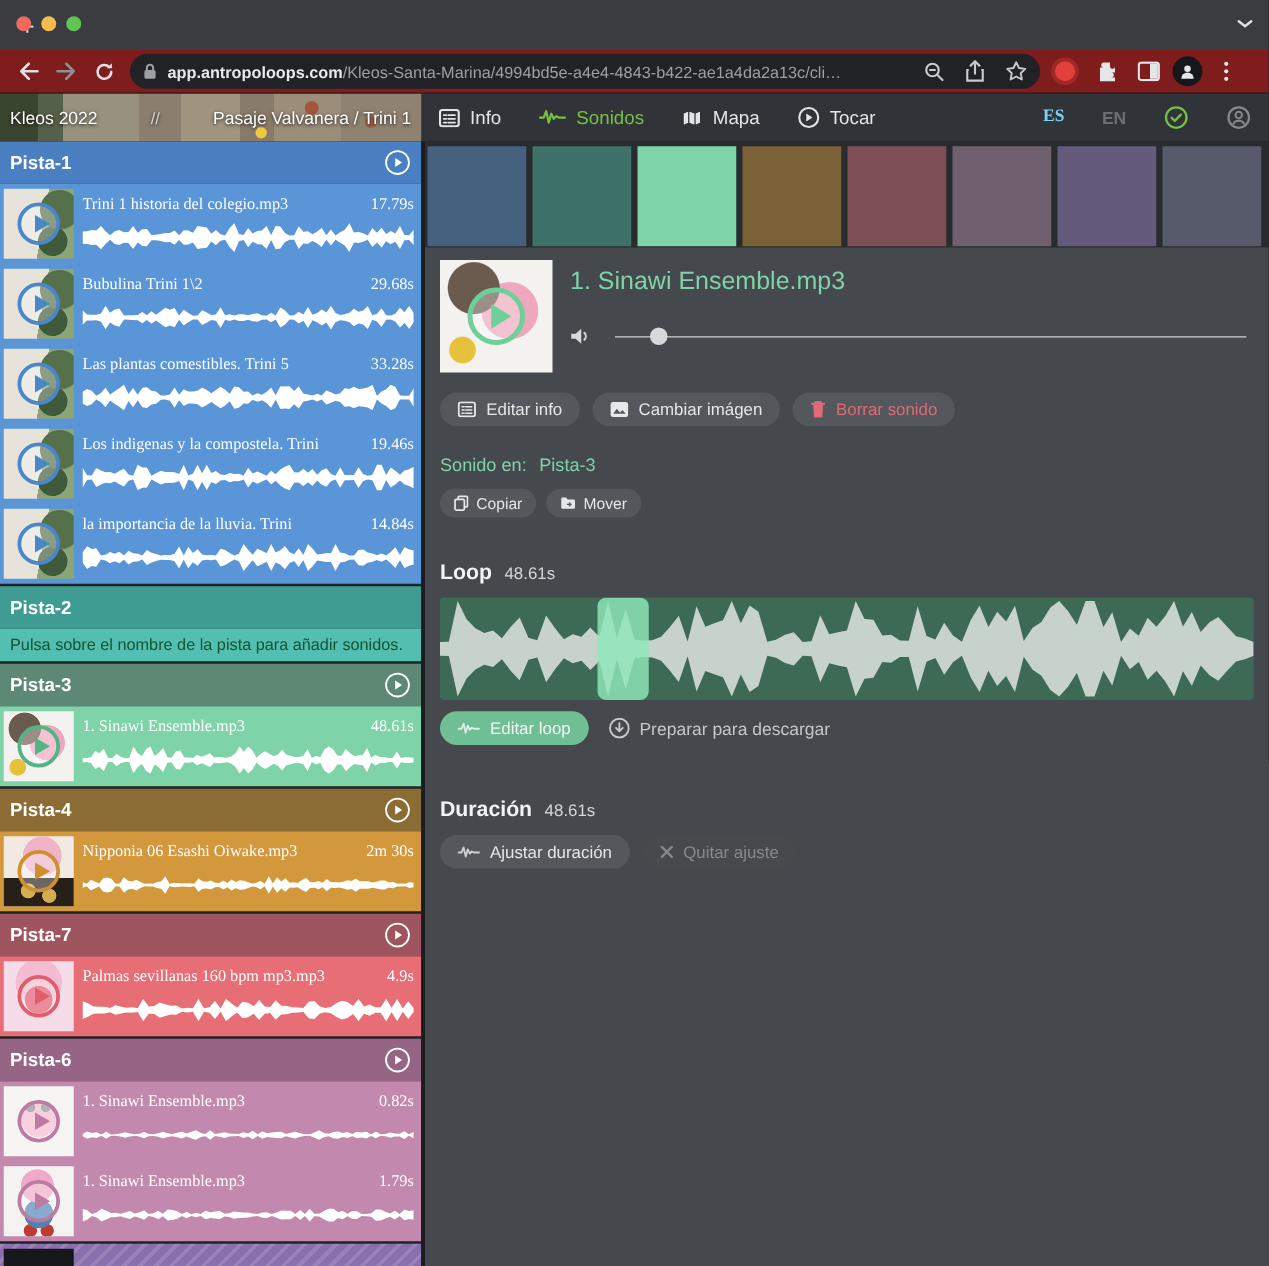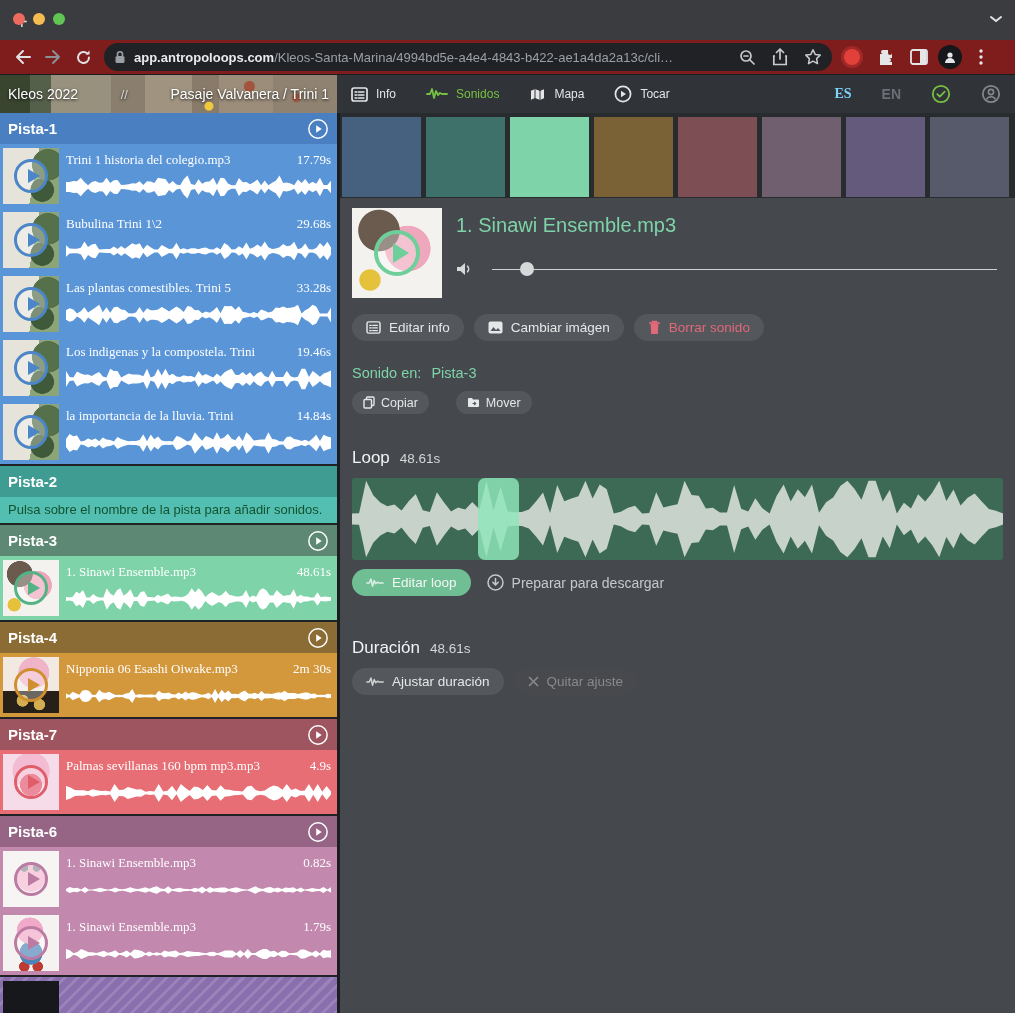--- a/index.html
+++ b/index.html
@@ -36,34 +36,34 @@
     background:
       radial-gradient(circle at 62% 82%, #f0c93e 0 4px, rgba(0,0,0,0) 5px),
       radial-gradient(circle at 74% 30%, #a3543f 0 5px, rgba(0,0,0,0) 6px),
       radial-gradient(circle at 88% 60%, #a05a42 0 4px, rgba(0,0,0,0) 5px),
       linear-gradient(90deg,#39452f 0 9%,#55604b 9% 15%,#97917e 15% 33%,#8a7f6e 33% 43%,#a09481 43% 57%,#897b69 57% 65%,#9b8d7a 65% 81%,#8f8271 81%);
     justify-content: space-between;
   }
   .crumb span { color:#fff; font-size:14px; text-shadow:0 1px 3px rgba(0,0,0,.85); white-space:nowrap; }
   .crumb .sep { color:#d8d8d8; font-size:13px; }
   .appnav { flex:1; background:#303338; display:flex; align-items:center; padding:0 14px; gap:30px; }
-  .nav-item { display:flex; align-items:center; gap:8px; color:#e4e5e6; font-size:12px; }
+  .nav-item { display:flex; align-items:center; gap:8px; color:#e4e5e6; font-size:15px; }
   .nav-item.active { color:var(--nav-green); }
   .nav-spacer { flex:1; }
   .lang { font-size:14px; font-weight:bold; }
   .lang.on { color:#7dd3fc;font-family:Liberation Serif, serif; } .lang.off { color:#6c6f74; }
 
   
   .content { display:flex; height:900px; }
   .sidebar { width:337px; background:#202225; overflow:hidden; }
   .mainpane { flex:1; background:#292c2f; border-left:3px solid #1b1d20; display:flex; flex-direction:column; }
 
   
   .track { margin-bottom:2px; }
-  .t-head { height:31px; display:flex; align-items:center; padding:0 8px;justify-content:center; }
+  .t-head { height:31px; display:flex; align-items:center; padding:17px 8px;justify-content:center; }
   .t-name { color:#fff; font-size:15px; font-weight:bold; flex:1; }
   .t-play { width:22px; height:22px; }
   .t-msg { color:#14532d; font-size:13px; padding:5px 8px 6px; }
   .clip { height:64px; display:flex; padding:4px 6px 4px 3px; gap:7px; }
   .thumb { width:56px; height:56px; position:relative; flex:0 0 56px; background:#eee; }
   .play-badge { position:absolute; left:50%; top:50%; width:34px; height:34px; margin:-17px 0 0 -17px;
     border:3px solid var(--pc); border-radius:50%; background:rgba(255,255,255,.32); }
   .play-badge::after { content:""; position:absolute; left:11px; top:7px;
     border-left:12px solid var(--pc); border-top:7px solid transparent; border-bottom:7px solid transparent; }
   .clip-body { flex:1; min-width:0; padding-top:4px;font-family:Liberation Serif, serif; }
@@ -120,23 +120,23 @@
   .slider-track { position:absolute; left:0; right:0; top:6.5px; height:1.5px; background:#cfd1d3; }
   .slider-thumb { position:absolute; top:0; width:14px; height:14px; margin-left:-7px; border-radius:50%; background:#d6d8da; }
   .btn-row { display:flex; gap:10px; margin-top:16px; }
   .pill { display:inline-flex; align-items:center; gap:8px; height:27px; padding:0 14px; border-radius:14px;
     background:#54575b; color:#e6e7e8; font-size:13.5px; white-space:nowrap; }
   .pill.small { height:23px; padding:0 11px; font-size:12.5px; border-radius:12px; gap:6px; }
   .pill.danger { color:var(--danger); }
   .pill.green-btn { background:#6fbe94; color:#f2f7f4; }
   .pill.disabled { background:#47494d; color:#87898c; }
   .sonido-en { margin-top:24px; font-size:14.5px; }
-  .copy-row { display:flex; gap:27px; margin-top:10px; }
+  .copy-row { display:flex; gap:8px; margin-top:10px; }
   .sec-head { display:flex; align-items:baseline; gap:10px; margin-top:34px; }
-  .sec-title { color:#f2f3f4; font-size:17px; font-weight:normal; }
+  .sec-title { color:#f2f3f4; font-size:17px; font-weight:bold; }
   .sec-val { color:#d6d7d8; font-size:13.5px; }
   .loop-panel { position:relative; margin-top:10px; height:82px; border-radius:3px; overflow:hidden; }
   .loop-wave { position:absolute; inset:0; width:100%; height:100%; }
   .loop-hl { position:absolute; top:0; bottom:0; border-radius:7px; background:#8fe7bb; opacity:.82; }
   .loop-btn-row { display:flex; align-items:center; gap:16px; margin-top:9px; }
   .link-btn { display:inline-flex; align-items:center; gap:8px; color:#c6c8ca; font-size:14px; }
   .dur-row { display:flex; gap:10px; margin-top:10px; }
 
   .mint { color:var(--mint); }
   svg { display:block; }

